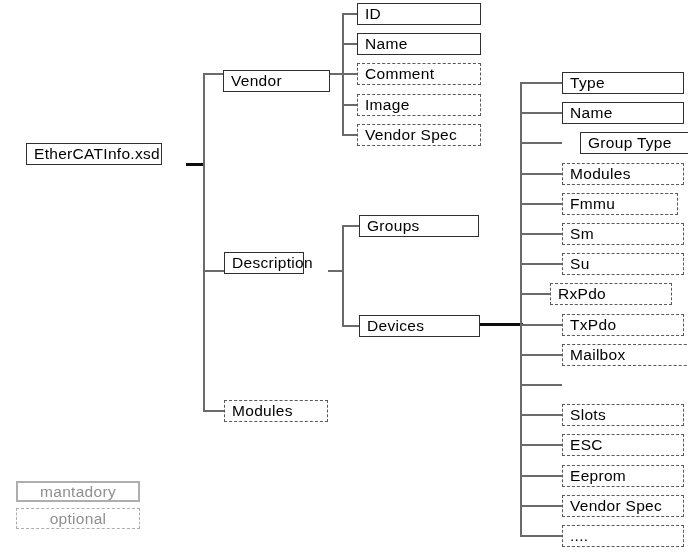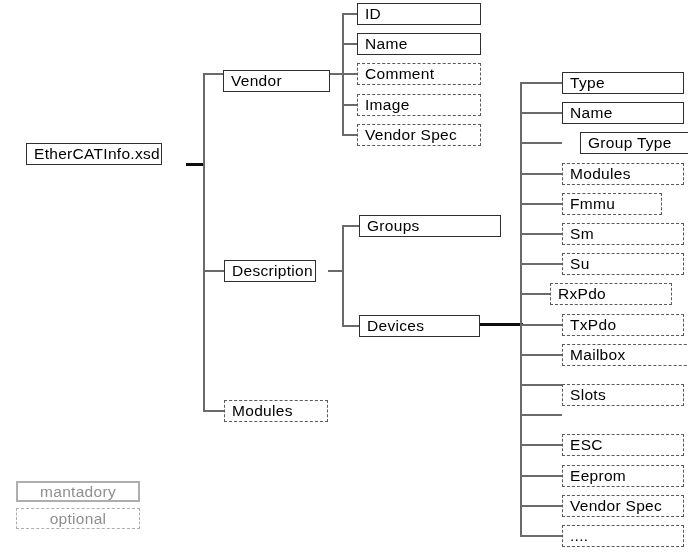--- a/index.html
+++ b/index.html
@@ -65,43 +65,43 @@
   <div class="hl" style="left:520px;top:384px;width:42px"></div>
   <div class="hl" style="left:520px;top:414px;width:42px"></div>
   <div class="hl" style="left:520px;top:444px;width:42px"></div>
   <div class="hl" style="left:520px;top:475px;width:42px"></div>
   <div class="hl" style="left:520px;top:505px;width:42px"></div>
   <div class="hl" style="left:520px;top:535px;width:42px"></div>
 
   <div class="node" style="left:26px;top:143px;width:136px">EtherCATInfo.xsd</div>
 
   <div class="node" style="left:223px;top:70px;width:107px">Vendor</div>
-  <div class="node" style="left:224px;top:260px;width:92px">Description</div>
+  <div class="node" style="left:224px;top:252px;width:80px">Description</div>
   <div class="node optional" style="left:224px;top:400px;width:104px">Modules</div>
 
   <div class="node" style="left:357px;top:3px;width:124px">ID</div>
   <div class="node" style="left:357px;top:33px;width:124px">Name</div>
   <div class="node optional" style="left:357px;top:63px;width:124px">Comment</div>
   <div class="node optional" style="left:357px;top:94px;width:124px">Image</div>
   <div class="node optional" style="left:357px;top:124px;width:124px">Vendor Spec</div>
 
-  <div class="node" style="left:359px;top:215px;width:142px">Groups</div>
+  <div class="node" style="left:359px;top:215px;width:120px">Groups</div>
   <div class="node" style="left:359px;top:315px;width:121px">Devices</div>
 
   <div class="node" style="left:562px;top:72px;width:122px">Type</div>
   <div class="node" style="left:562px;top:102px;width:122px">Name</div>
   <div class="node" style="left:580px;top:132px;width:122px">Group Type</div>
   <div class="node optional" style="left:562px;top:163px;width:122px">Modules</div>
-  <div class="node optional" style="left:562px;top:193px;width:100px">Fmmu</div>
+  <div class="node optional" style="left:562px;top:193px;width:116px">Fmmu</div>
   <div class="node optional" style="left:562px;top:223px;width:122px">Sm</div>
   <div class="node optional" style="left:562px;top:253px;width:122px">Su</div>
   <div class="node optional" style="left:550px;top:283px;width:122px">RxPdo</div>
   <div class="node optional" style="left:562px;top:314px;width:122px">TxPdo</div>
   <div class="node optional" style="left:562px;top:344px;width:140px">Mailbox</div>
-  <div class="node optional" style="left:562px;top:384px;width:122px">Slots</div>
+  <div class="node optional" style="left:562px;top:404px;width:122px">Slots</div>
   <div class="node optional" style="left:562px;top:434px;width:122px">ESC</div>
   <div class="node optional" style="left:562px;top:465px;width:122px">Eeprom</div>
   <div class="node optional" style="left:562px;top:495px;width:122px">Vendor Spec</div>
   <div class="node optional" style="left:562px;top:525px;width:122px">....</div>
 
   <div class="legend-box" style="left:16px;top:481px">mantadory</div>
   <div class="legend-box optional" style="left:16px;top:508px">optional</div>
 
 </div>
 

